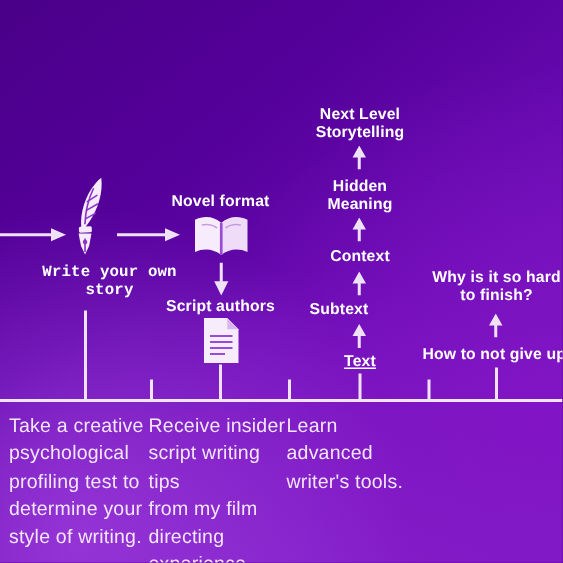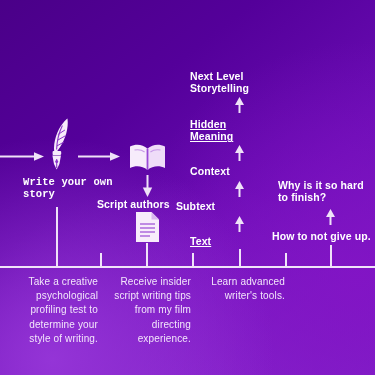--- a/index.html
+++ b/index.html
@@ -11,26 +11,26 @@
   #canvas{
     position:relative;width:375px;height:375px;overflow:hidden;
     background:
       radial-gradient(circle at 14% 96%, rgba(150,54,216,0.95) 0%, rgba(150,54,216,0.0) 46%),
       radial-gradient(circle at 96% 74%, rgba(132,20,198,0.85) 0%, rgba(132,20,198,0.0) 52%),
       radial-gradient(circle at 50% 118%, rgba(143,42,210,0.80) 0%, rgba(143,42,210,0.0) 55%),
       linear-gradient(142deg, #4a0088 0%, #54009a 30%, #6a0cb4 62%, #7b1ec4 100%);
   }
   .lbl{
     position:absolute;color:#ffffff;font-weight:bold;
-    text-align:left;line-height:1.18;letter-spacing:.1px;
+    text-align:center;line-height:1.18;letter-spacing:.1px;
     font-size:10.5px;white-space:pre-line;
   }
   .desc{
-    position:absolute;color:#f3e6fb;text-align:right;
-    font-size:10px;line-height:1.42;font-weight:normal;
+    position:absolute;color:#f3e6fb;text-align:left;
+    font-size:13px;line-height:1.42;font-weight:normal;
     letter-spacing:.15px;white-space:pre-line;
   }
   .vline{position:absolute;background:#efe2f8;width:2px;}
   .divider{position:absolute;left:0;top:266px;width:375px;height:2px;background:#f0e4f9;}
   .sep{position:absolute;width:2px;background:#f0e4f9;}
   .uparrow{position:absolute;width:11px;height:16px;}
   .rarrow{position:absolute;height:11px;}
   .icon{position:absolute;}
 </style>
 </head>
@@ -54,20 +54,21 @@
   </svg>
 
   <div class="lbl" style="left:23px;top:176px;width:100px;font-family:Liberation Mono, monospace;">Write your own
 story</div>
 
   <svg class="rarrow" style="left:78px;top:151px;width:42px;" viewBox="0 0 42 11" preserveAspectRatio="none">
     <line x1="0" y1="5.5" x2="34" y2="5.5" stroke="#efe2f8" stroke-width="2"></line>
     <polygon points="42,5.5 32,1.2 32,9.8" fill="#efe2f8"></polygon>
   </svg>
 
+  <div class="lbl" style="left:97px;top:128px;width:100px;">Novel format</div>
 
   <svg class="icon" style="left:128px;top:141px;width:39px;height:32px;" viewBox="0 0 39 32">
     <path d="M2 5.5 C 8 2.5, 14.5 3.2, 19.5 7.5 L 19.5 29 C 14.5 25, 8 24.2, 2 27 Z" fill="#f7ecfb"></path>
     <path d="M37 5.5 C 31 2.5, 24.5 3.2, 19.5 7.5 L 19.5 29 C 24.5 25, 31 24.2, 37 27 Z" fill="#efdcf8"></path>
     <path d="M19.5 7.5 L 19.5 29" stroke="#9a4bd6" stroke-width="1.8"></path>
     <path d="M6.5 9.0 C 10.5 8.2, 14 9.0, 16.6 11.0" stroke="#c79ae8" stroke-width="1.1" fill="none"></path>
     <path d="M32.5 9.0 C 28.5 8.2, 25 9.0, 22.4 11.0" stroke="#c79ae8" stroke-width="1.1" fill="none"></path>
   </svg>
 
   <svg class="icon" style="left:141px;top:175px;width:13px;height:22px;" viewBox="0 0 13 22">
@@ -88,21 +89,21 @@
     </g>
   </svg>
 
   <div class="lbl" style="left:190px;top:70px;width:100px;">Next Level
 Storytelling</div>
   <svg class="uparrow" style="left:234px;top:97px;" viewBox="0 0 11 16">
     <line x1="5.5" y1="16" x2="5.5" y2="5" stroke="#efe2f8" stroke-width="2"></line>
     <polygon points="5.5,0 1.0,8.0 10.0,8.0" fill="#efe2f8"></polygon>
   </svg>
 
-  <div class="lbl" style="left:190px;top:118px;width:100px;text-decoration:underline;">Hidden
+  <div class="lbl" style="left:190px;top:118px;width:100px;">Hidden
 Meaning</div>
   <svg class="uparrow" style="left:234px;top:145px;" viewBox="0 0 11 16">
     <line x1="5.5" y1="16" x2="5.5" y2="5" stroke="#efe2f8" stroke-width="2"></line>
     <polygon points="5.5,0 1.0,8.0 10.0,8.0" fill="#efe2f8"></polygon>
   </svg>
 
   <div class="lbl" style="left:190px;top:165px;width:100px;">Context</div>
   <svg class="uparrow" style="left:234px;top:181px;" viewBox="0 0 11 16">
     <line x1="5.5" y1="16" x2="5.5" y2="5" stroke="#efe2f8" stroke-width="2"></line>
     <polygon points="5.5,0 1.0,8.0 10.0,8.0" fill="#efe2f8"></polygon>

